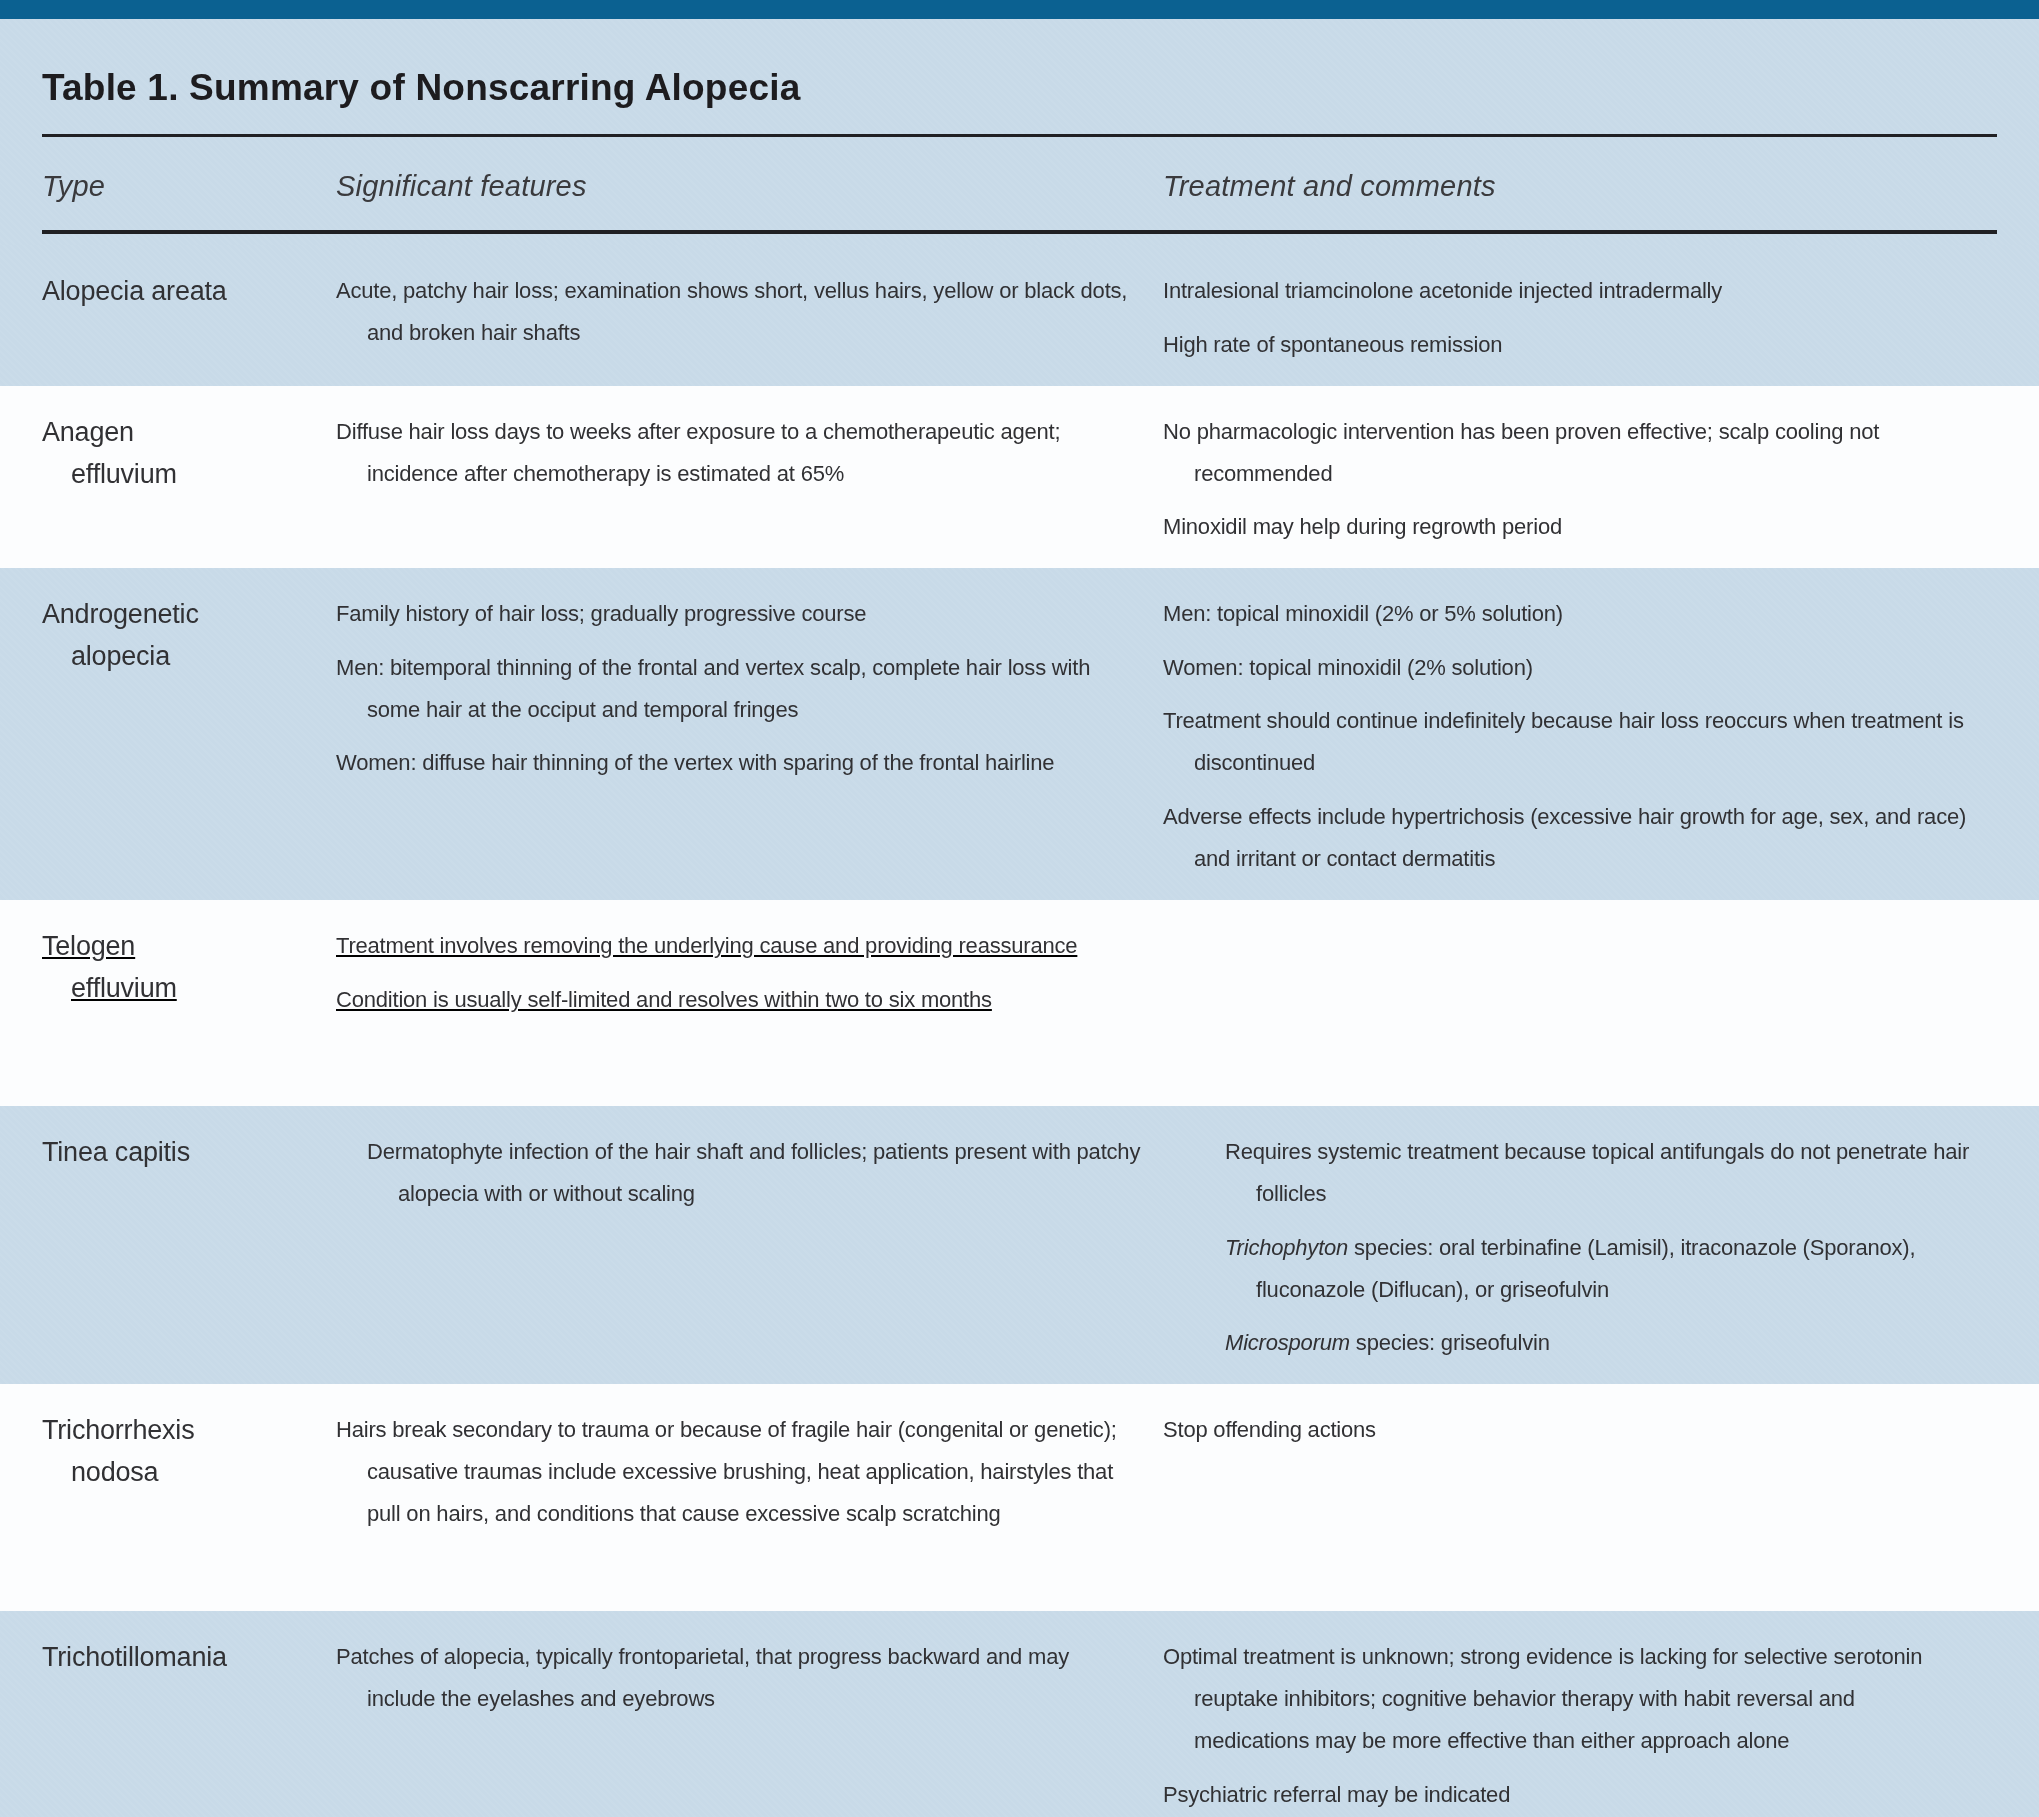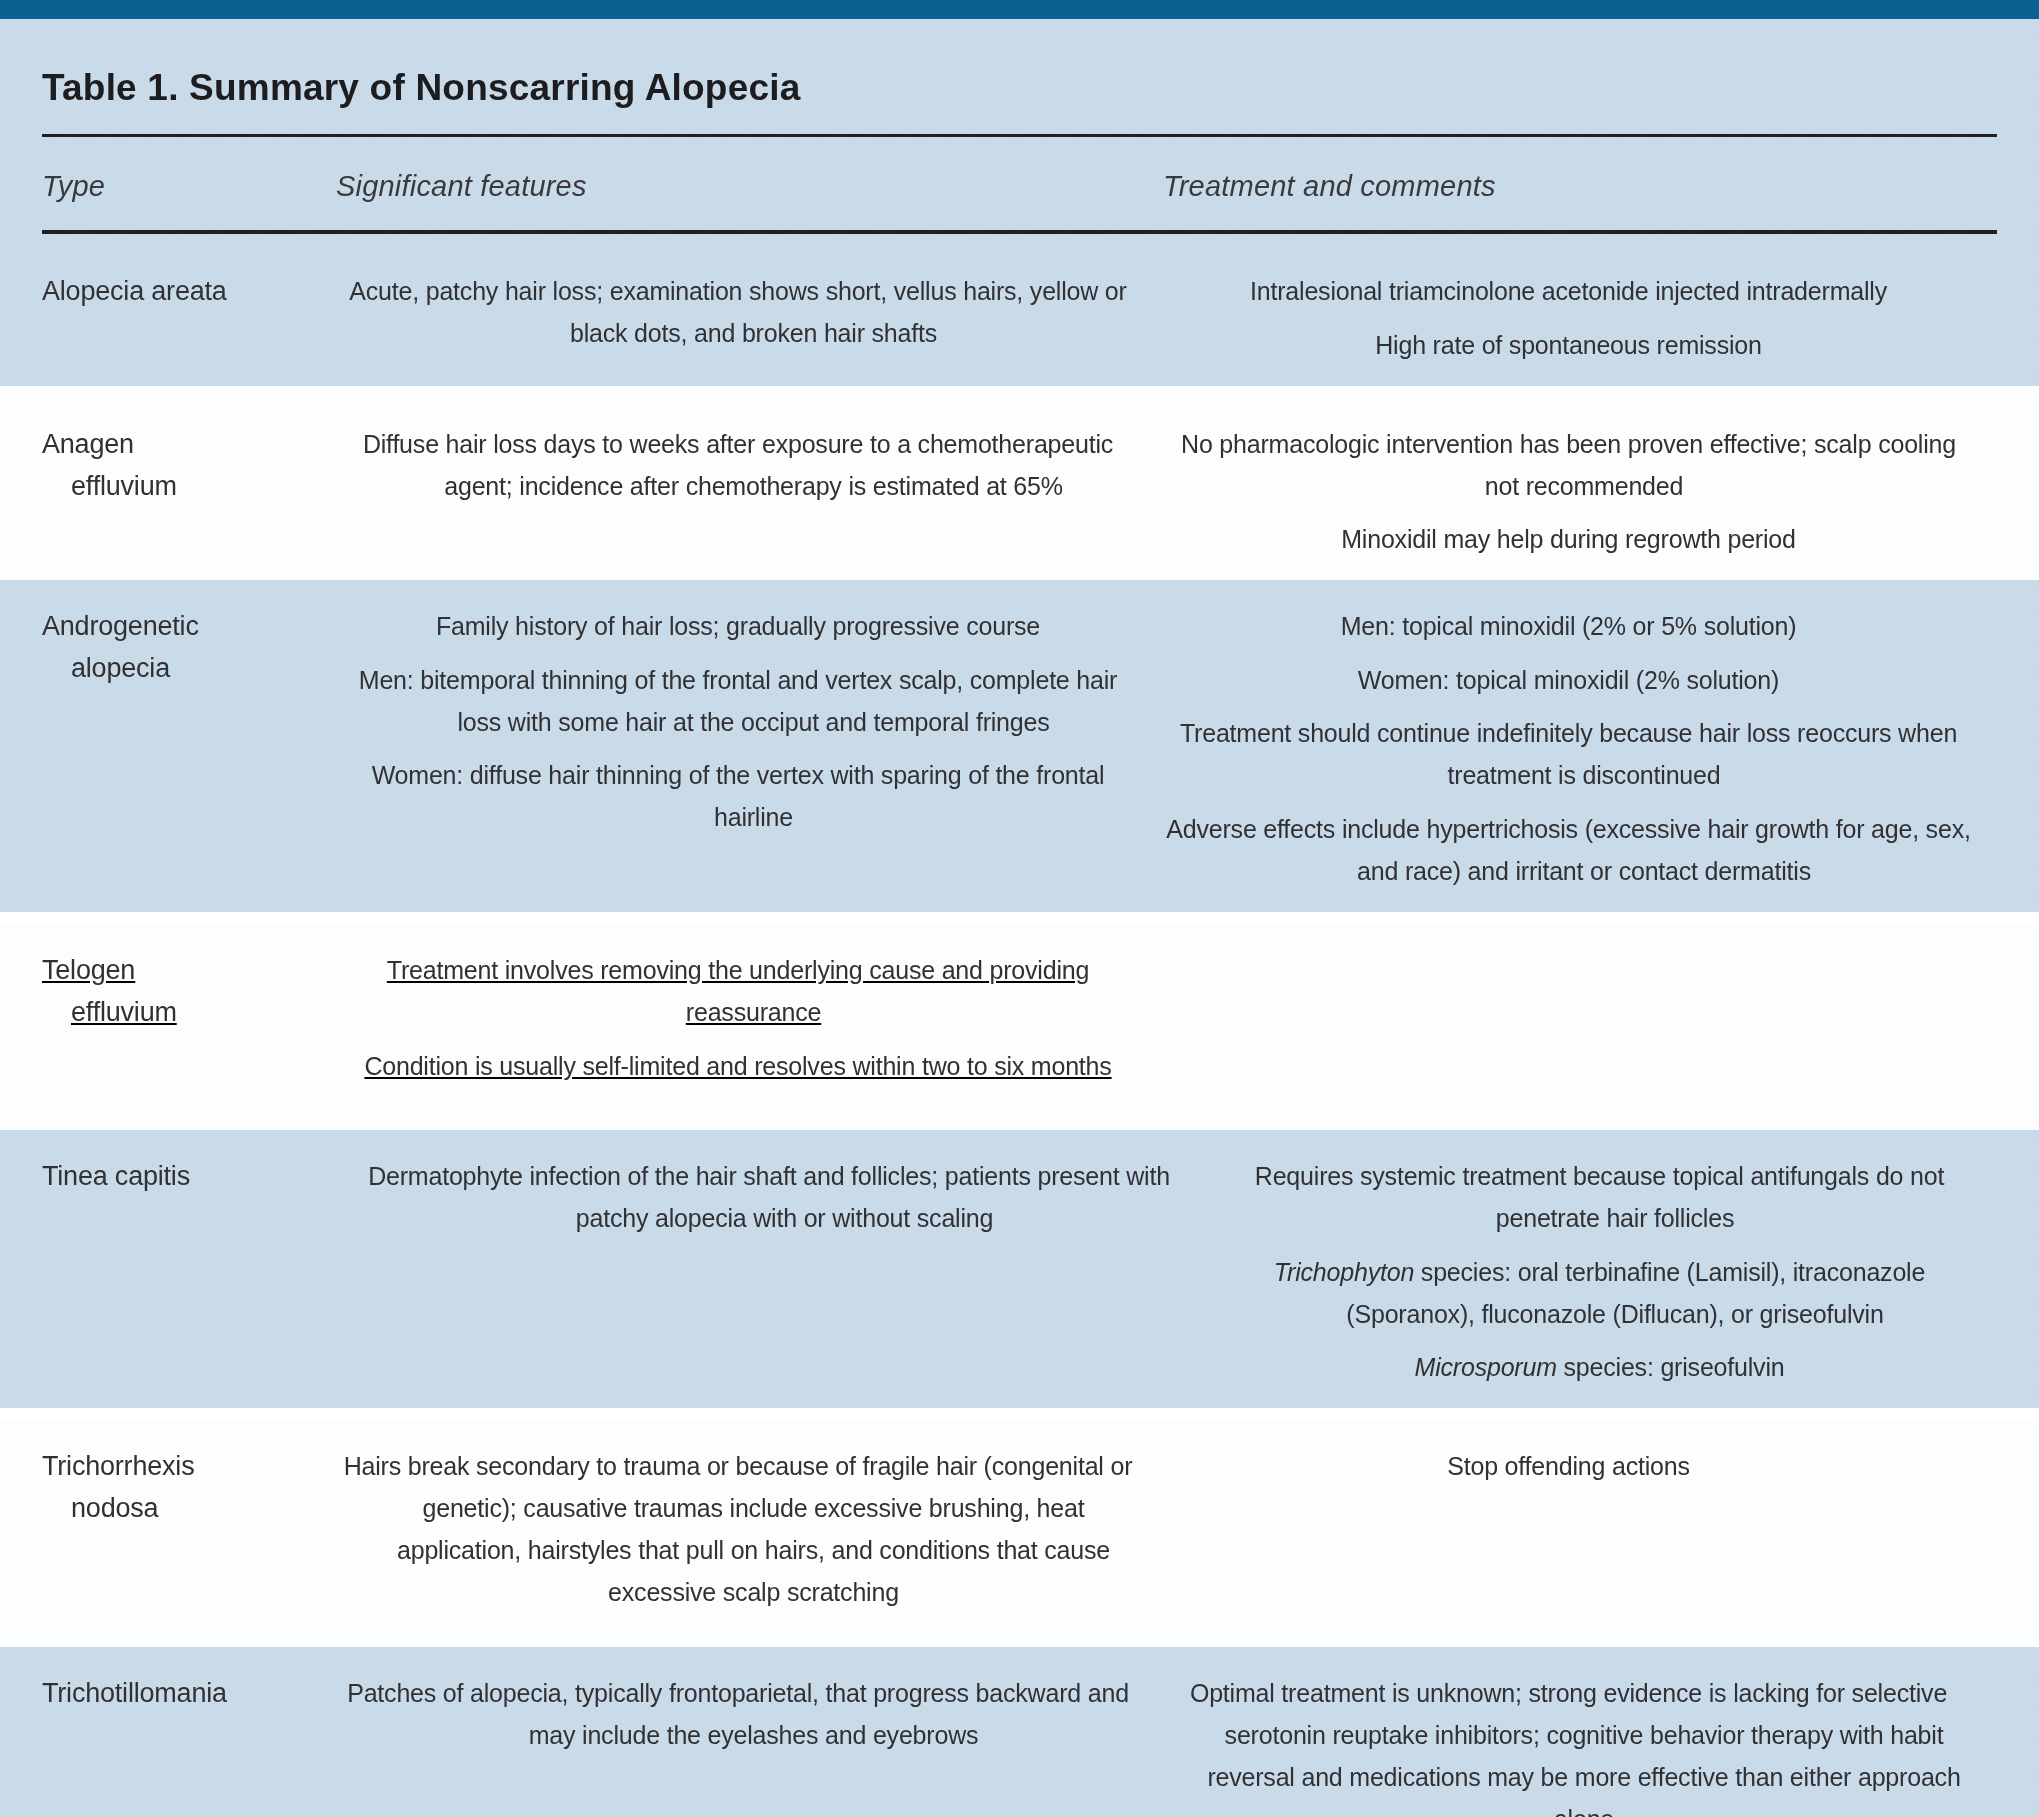--- a/index.html
+++ b/index.html
@@ -59,45 +59,44 @@
   .table-body { flex: 1 0 auto; display: flex; flex-direction: column; }
   .row {
     display: grid;
     grid-template-columns: 294px 827px 1fr;
     padding: 25px 42px 20px 42px;
   }
   .row.blue {
     background: var(--blue);
     background-image: repeating-linear-gradient(45deg, rgba(255,255,255,0.045) 0 1.9px, transparent 1.9px 4.8px);
   }
-  .row.white { background: var(--white-row); margin-top: 12px; }
+  .row.white { background: var(--white-row); }
   .row:nth-of-type(1) { min-height: 132px; }
   .row:nth-of-type(2) { min-height: 169px; }
   .row:nth-of-type(3) { min-height: 314px; }
   .row:nth-of-type(4) { min-height: 206px; text-decoration: underline; }
   .row:nth-of-type(5) { min-height: 277px; gap: 31px; }
   .row:nth-of-type(6) { min-height: 227px; }
   .row:nth-of-type(7) { min-height: 266px; }
   .cell { padding-right: 23px; }
   .type-line {
     font-size: 27px;
     line-height: 42px;
     color: var(--text);
     letter-spacing: -0.2px;
   }
   .type-line.indent { padding-left: 29px; }
   .para {
-    font-size: 25px;
+    font-size: 22px;
     line-height: 42px;
     color: var(--text);
     letter-spacing: -0.2px;
     padding-left: 31px;
     text-indent: -31px;
     margin: 0 0 11.6px 0;
-    text-align: center;
   }
   .para:last-child { margin-bottom: 0; }
   .para .ital { font-style: italic; }
 </style>
 </head>
 <body>
 
 <div class="page">
   <div class="bar"></div>
 

